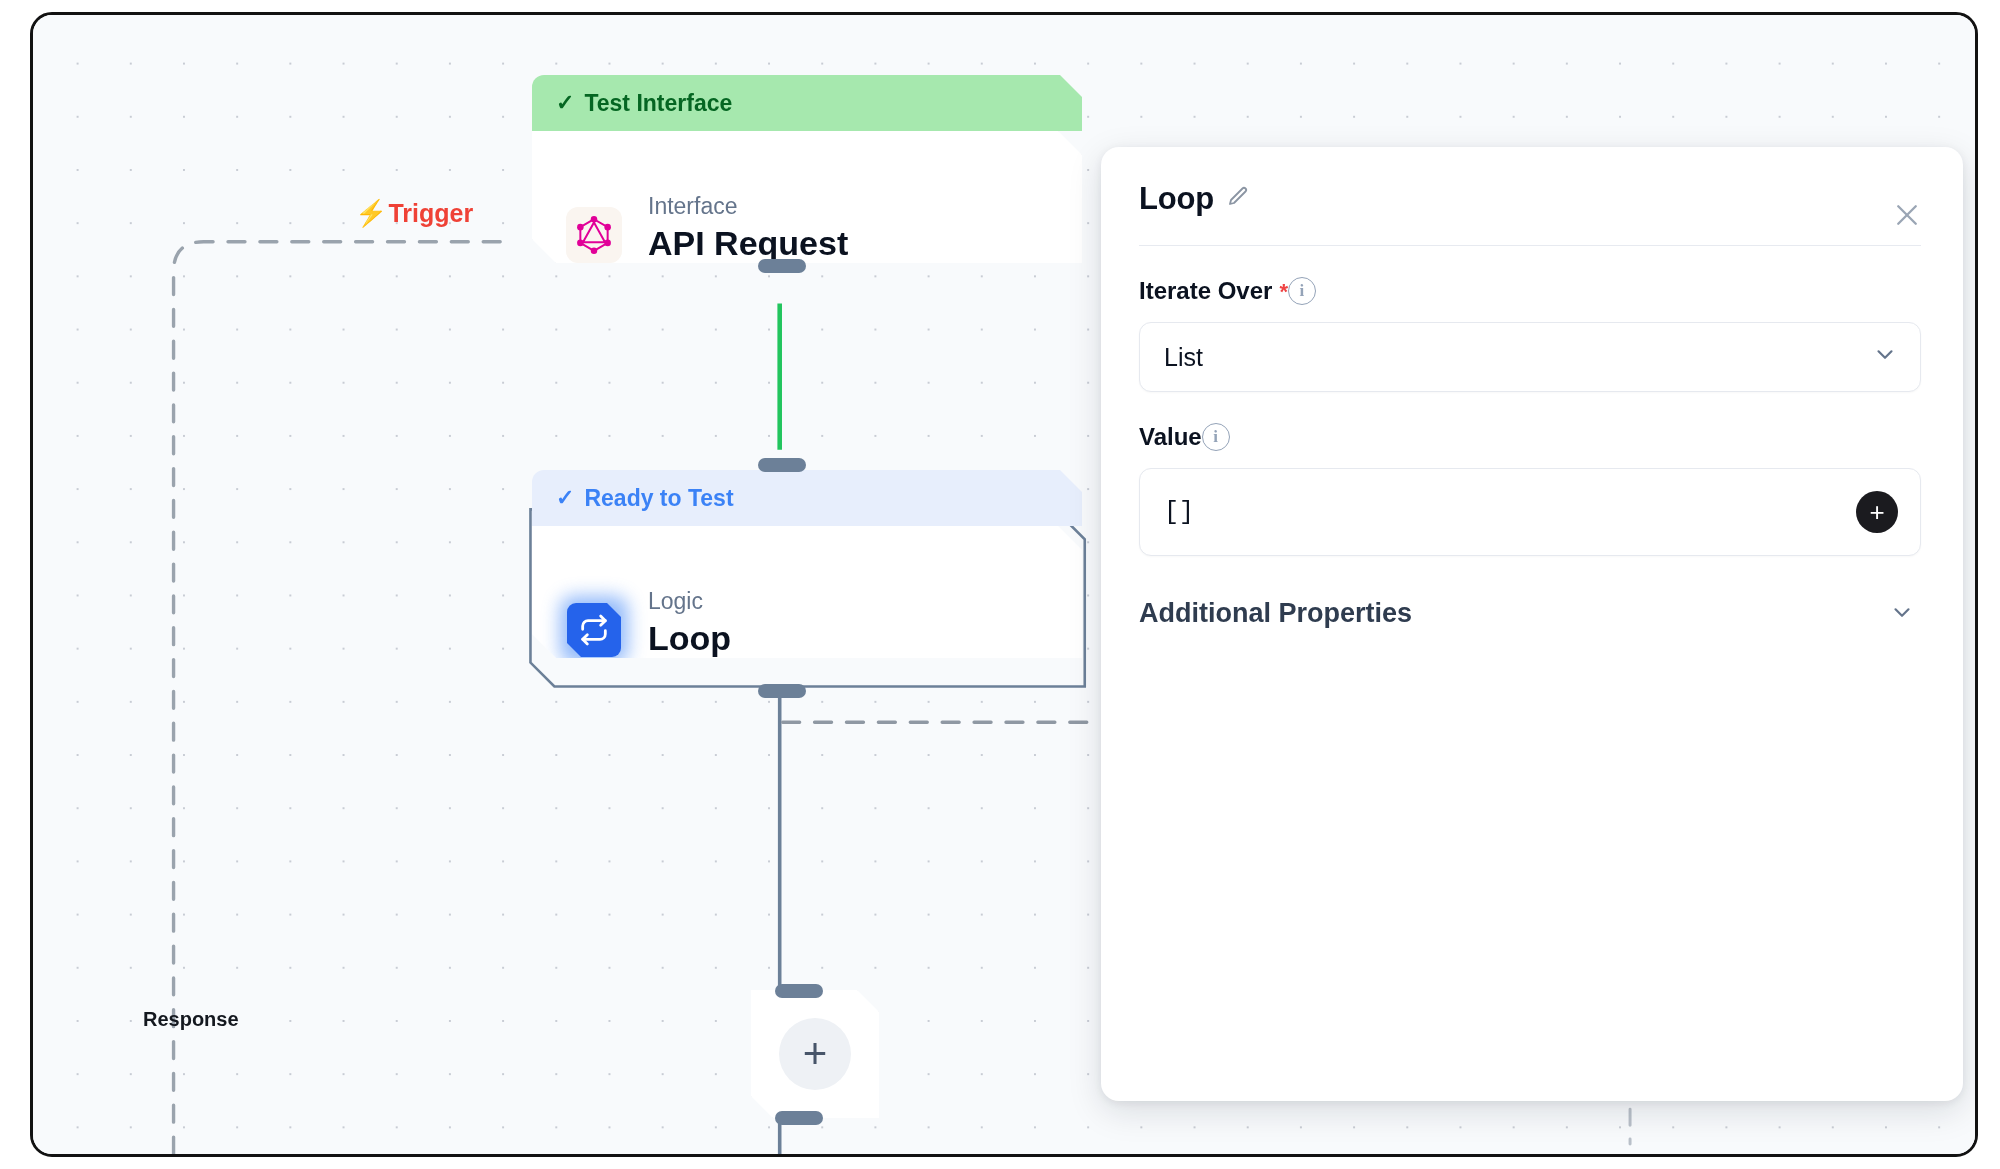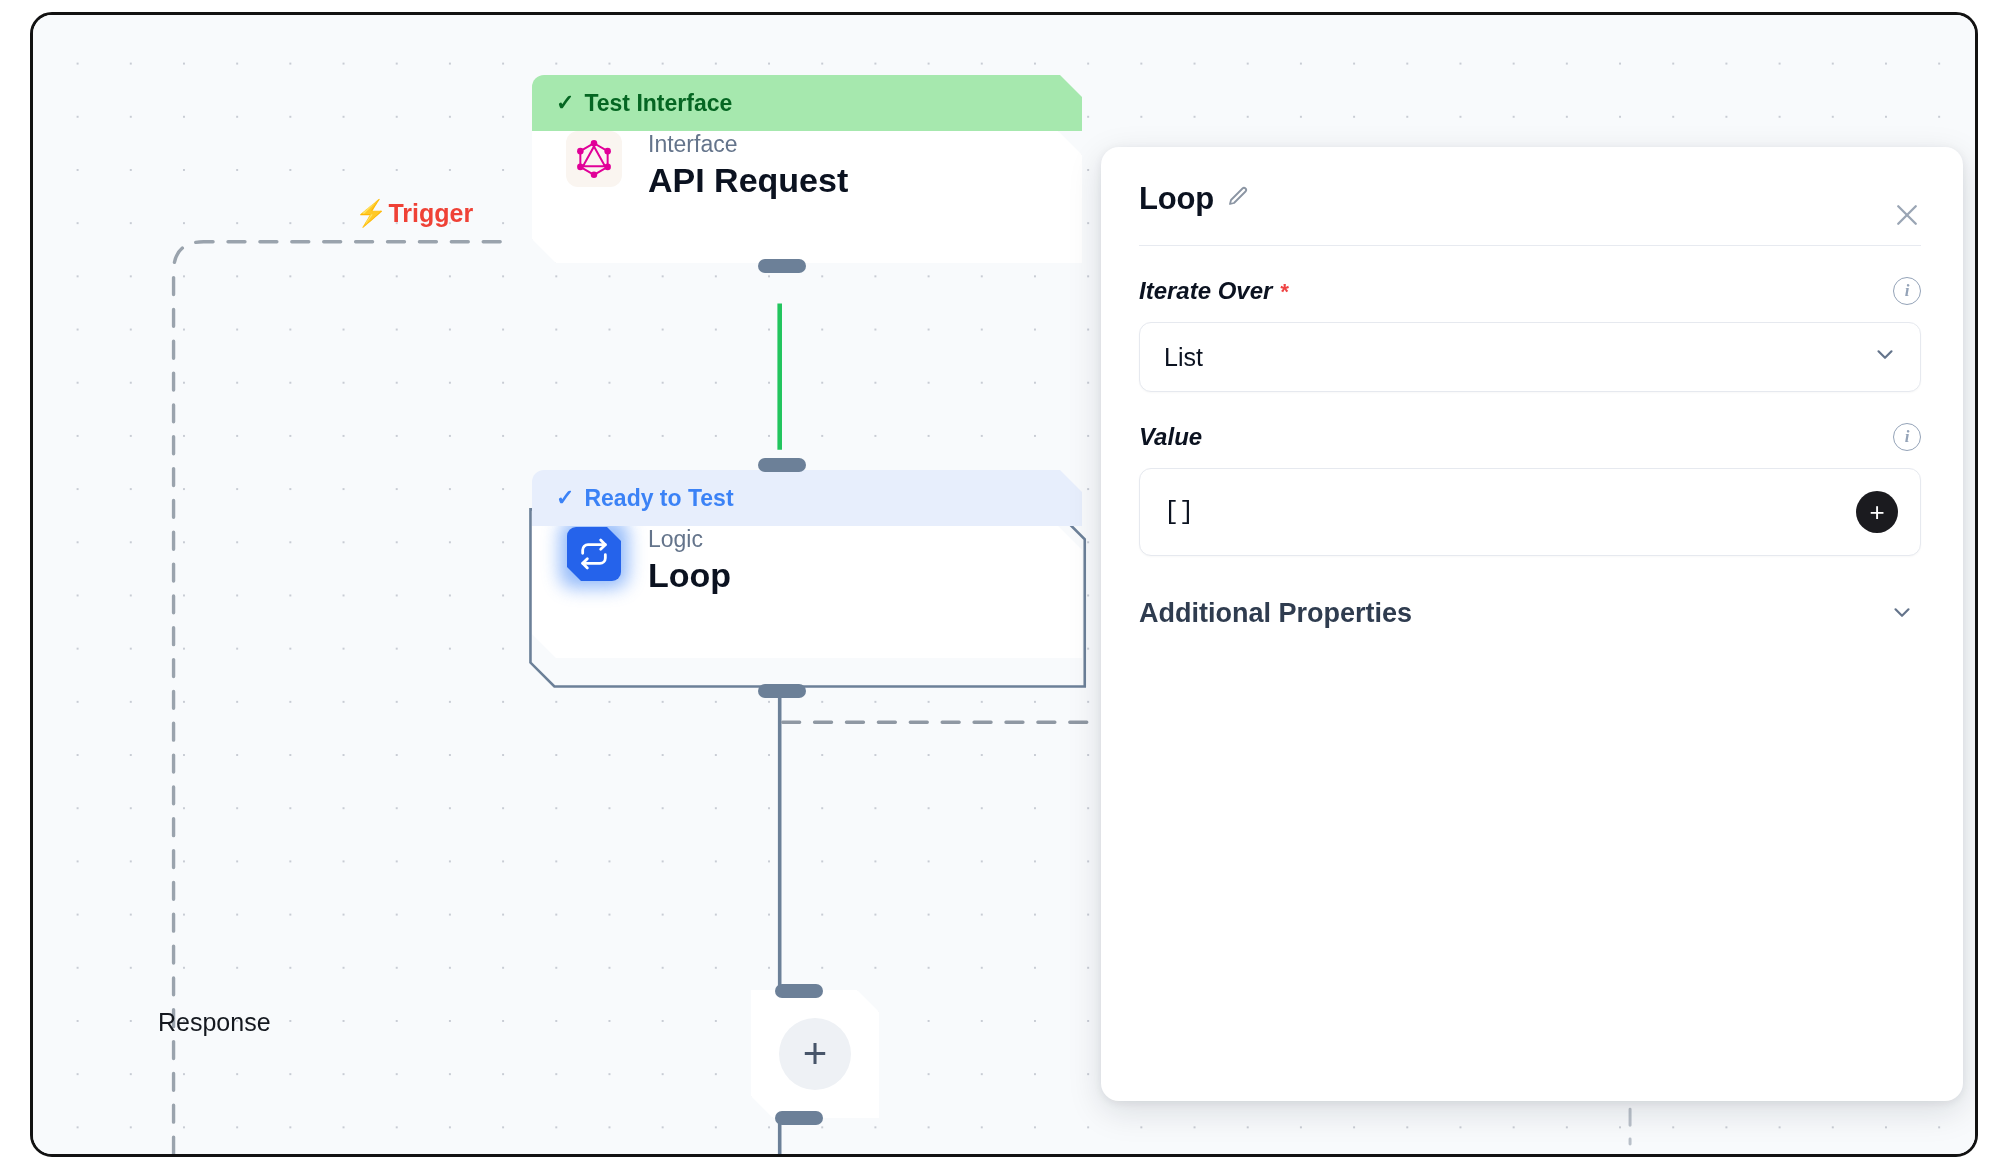--- a/index.html
+++ b/index.html
@@ -59,25 +59,25 @@
     align-items: center;
     gap: 1px;
   }
   #trigger-label .bolt {
     font-size: 26px;
     line-height: 1;
     display: inline-block;
     transform: translateY(-1px);
   }
   #response-label {
-    left: 125px;
+    left: 110px;
     top: 993px;
     color: #14181f;
-    font-weight: 400;
-    font-size: 25px;
+    font-weight: 700;
+    font-size: 20px;
   }
 
   
   .node {
     position: absolute;
     width: 550px;
   }
 
   .node-status {
     position: relative;
@@ -95,21 +95,21 @@
   .node-status .check { font-size: 22px; font-weight: 700; }
 
   .status-success { background: #a6e8ae; color: #056622; }
   .status-ready   { background: #e7eefc; color: #3b82f6; }
 
   .node-body {
     position: relative;
     background: #ffffff;
     height: 132px;
     display: flex;
-    align-items: flex-start;
+    align-items: flex-end;
     padding-left: 34px;
     gap: 26px;
     clip-path: polygon(0 0, calc(100% - 24px) 0, 100% 24px, 100% 100%, 24px 100%, 0 calc(100% - 24px));
   }
 
   .node-body.plain {
     box-shadow: 0 2px 10px rgba(15,23,42,0.10);
   }
 
   .node-icon {
@@ -244,23 +244,21 @@
   .panel-divider {
     margin: 28px 0 0 0;
     height: 1px;
     background: #e7eaf0;
   }
 
   .field { margin-top: 28px; }
   .field-label-row {
     display: flex;
     align-items: center;
-    justify-content: space-between;
     height: 34px;
-    font-style: italic;
   }
   .field-label {
     font-size: 24px;
     font-weight: 700;
     color: #0b1220;
     display: flex;
     align-items: baseline;
     gap: 7px;
   }
   .req-star { color: #ef4444; font-size: 22px; font-weight: 700; }

